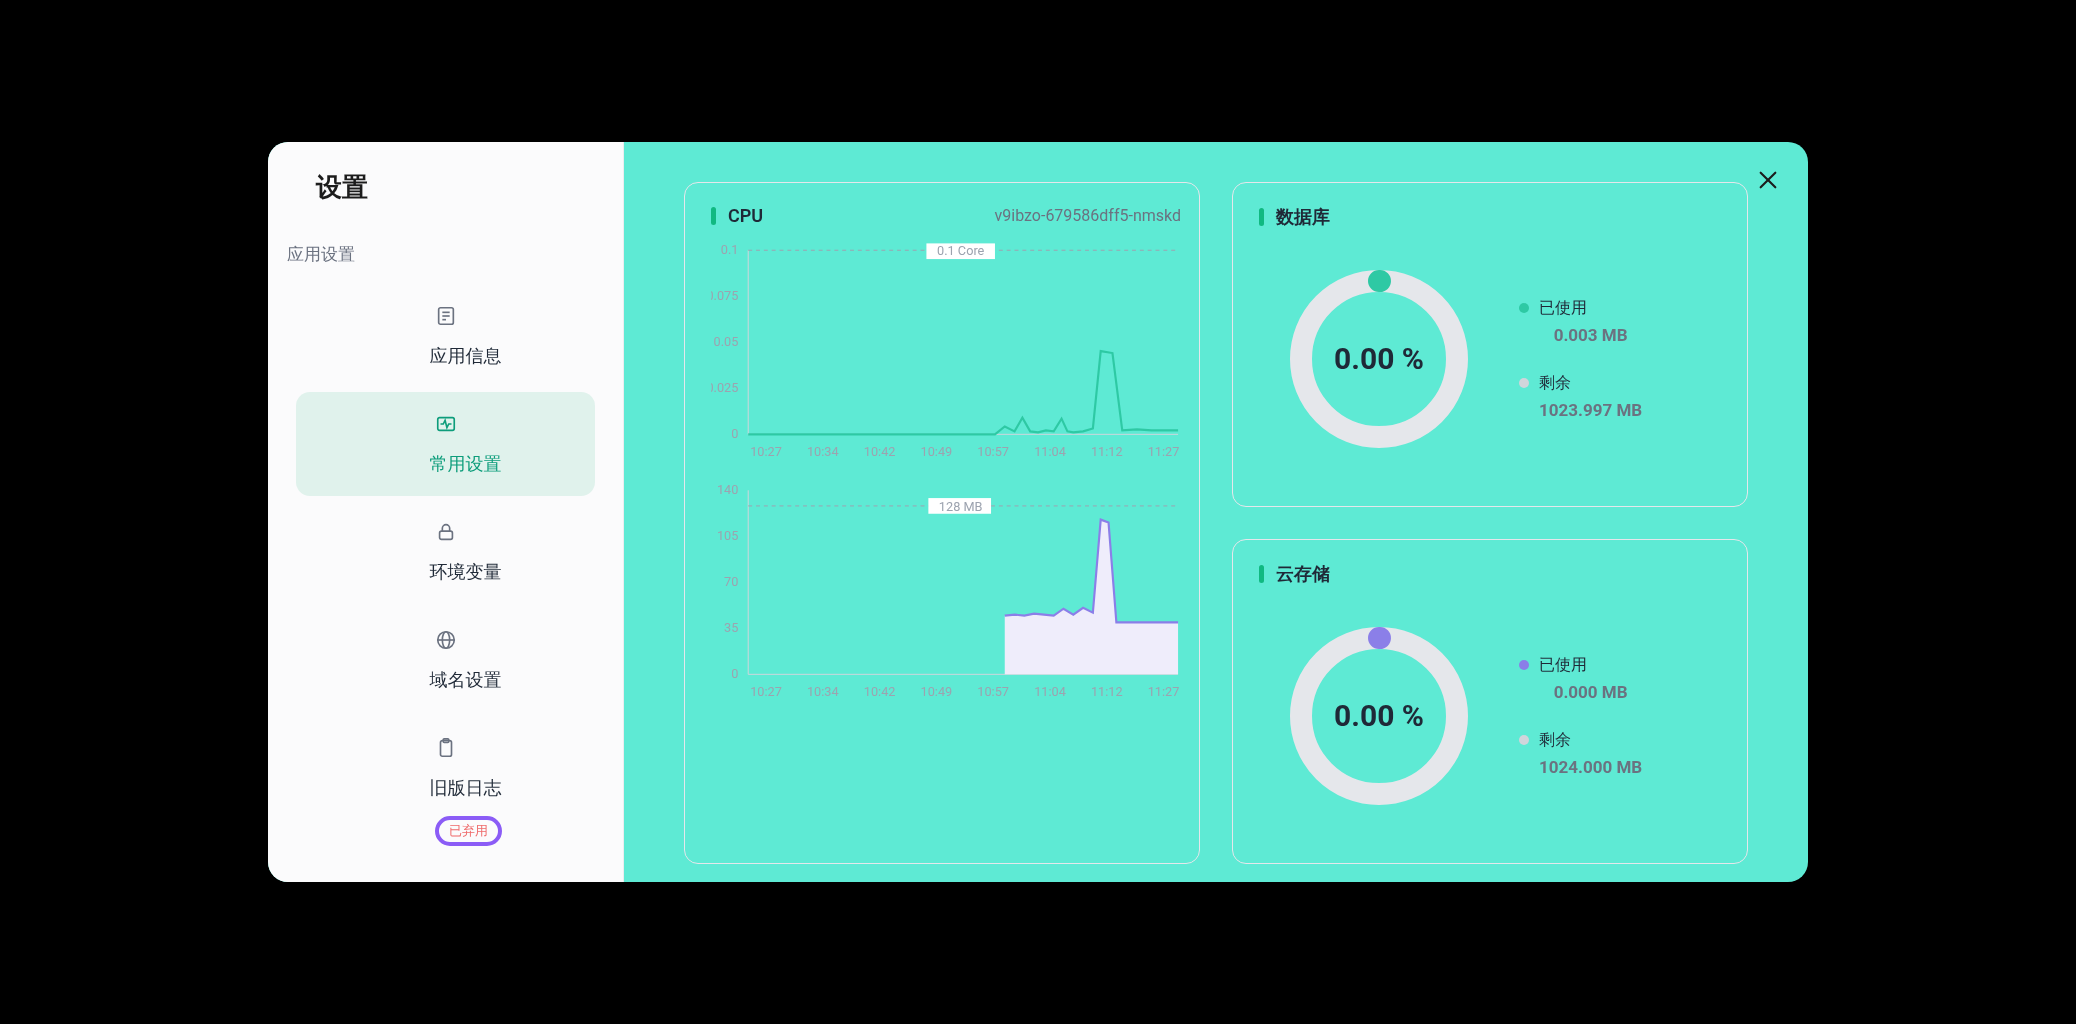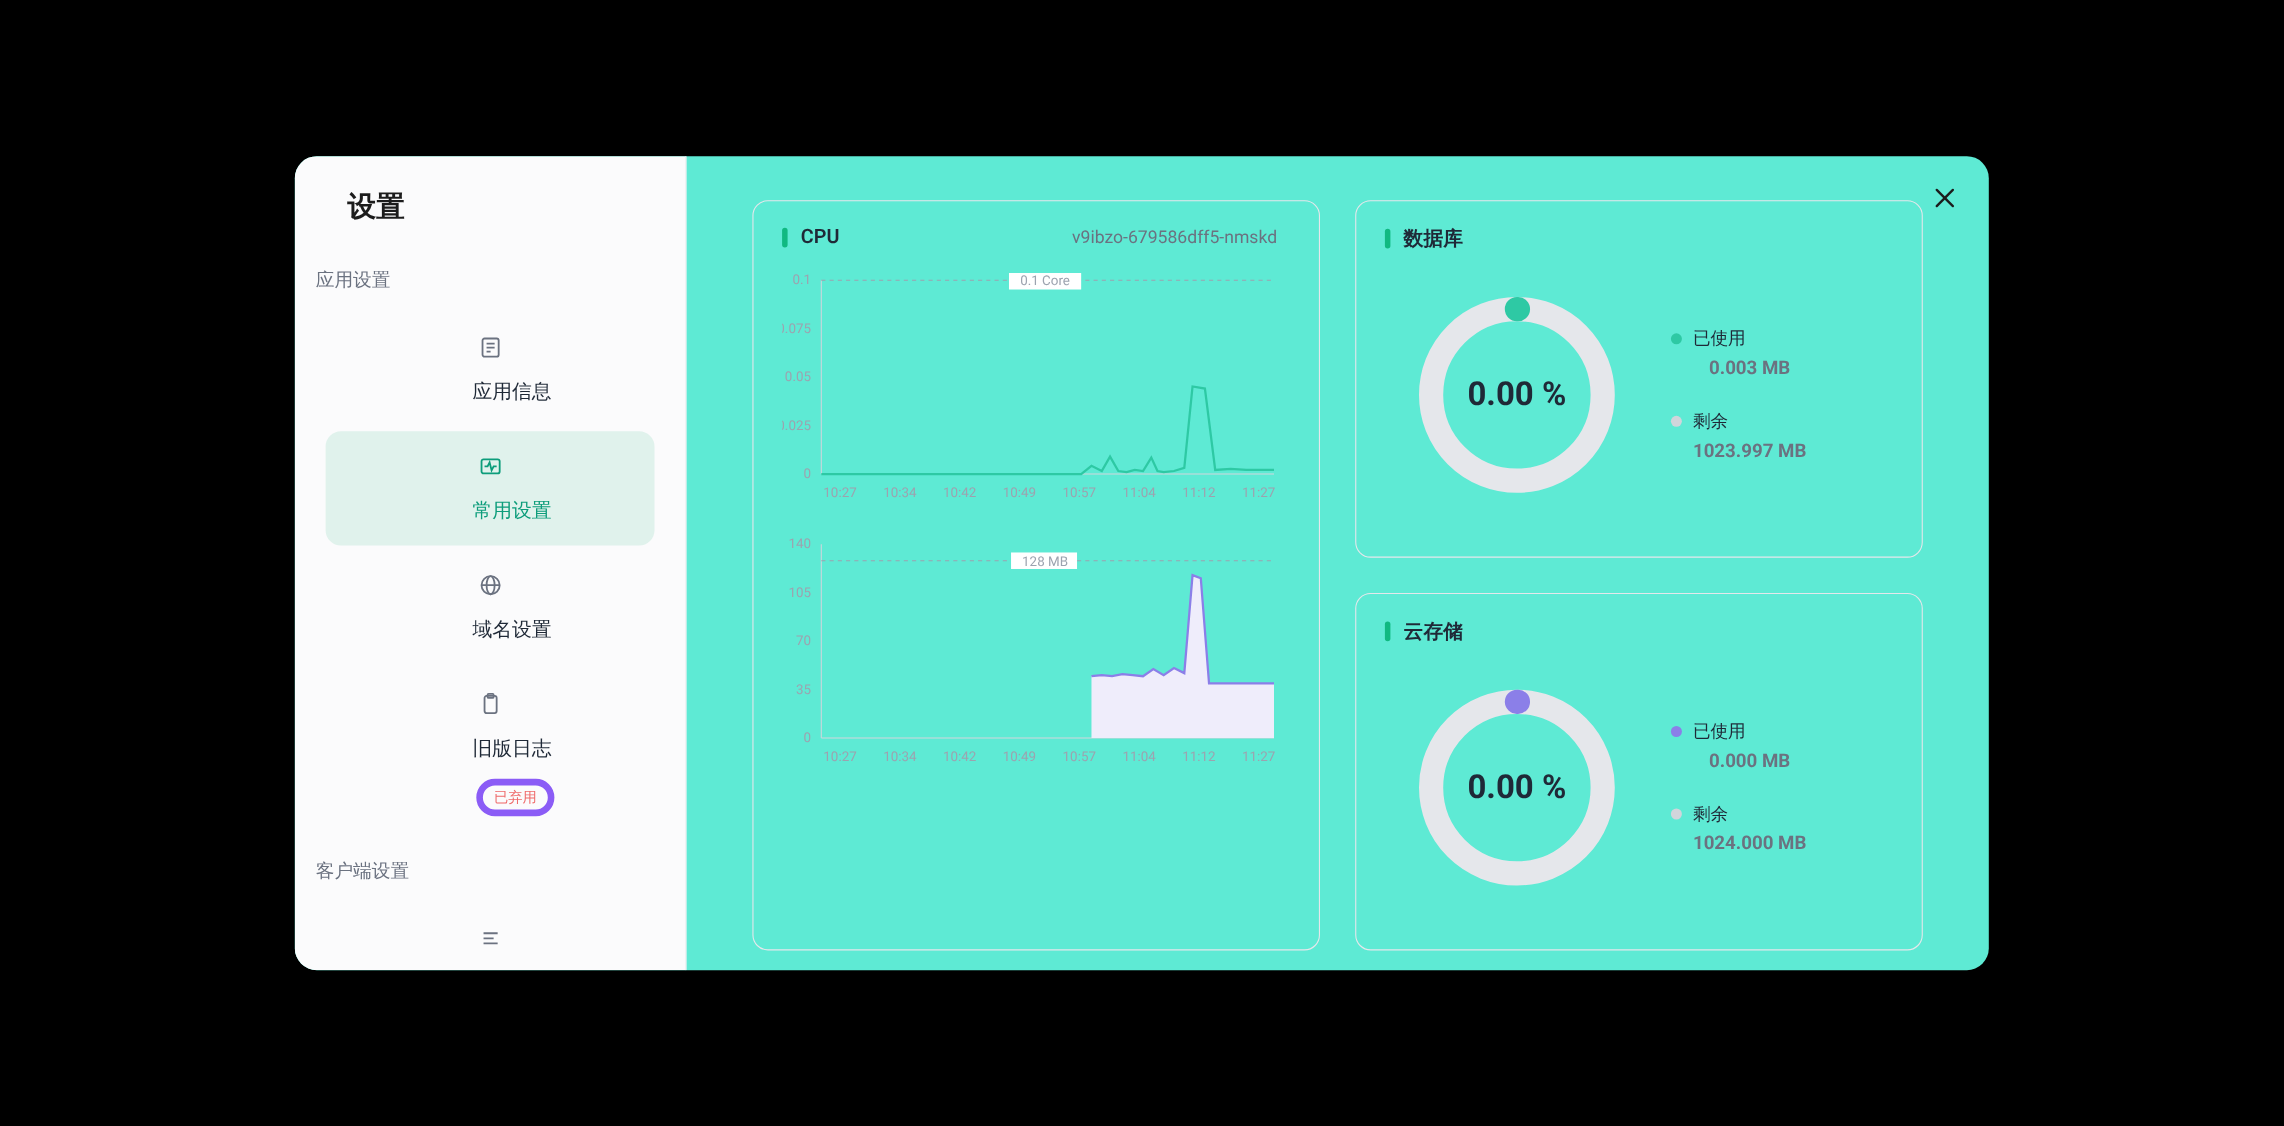--- a/index.html
+++ b/index.html
@@ -72,40 +72,40 @@
     height: 24px;
     display: flex;
     align-items: center;
     justify-content: center;
     margin-left: -40px;
   }
   .icon-wrap svg { stroke: #6B7280; }
   .badge {
     font-size: 13px;
     color: #EF6B6B;
-    border: 6px solid #8b5cf6;
+    border: 4px solid #8b5cf6;
     border-radius: 999px;
     padding: 2px 10px;
     margin-left: 6px;
   }
   .main {
     flex: 1;
     padding: 40px 60px 18px 60px;
     overflow: hidden;
   }
   .grid {
     display: grid;
     grid-template-columns: 1fr 1fr;
     gap: 32px;
     height: 100%;
   }
   .card {
     border: 1px solid #E5E7EB;
     border-radius: 14px;
-    padding: 22px 38px 18px 26px;
+    padding: 22px 18px 18px 26px;
     display: flex;
     flex-direction: column;
   }
   .card-left {
     grid-row: 1 / span 2;
   }
   .card-header {
     display: flex;
     align-items: center;
     justify-content: space-between;
@@ -200,20 +200,29 @@
     <div class="nav-item active">
       <span class="icon-wrap">
         <svg viewBox="0 0 24 24" width="22" height="22" fill="none" stroke-width="1.8">
             <rect x="3" y="5" width="18" height="14" rx="2"></rect>
             <polyline points="6,12 9,12 11,8 13,16 15,12 18,12"></polyline>
           </svg>
       </span>
       <span>常用设置</span>
     </div>
 
+    <div class="nav-item">
+      <span class="icon-wrap">
+        <svg viewBox="0 0 24 24" width="22" height="22" fill="none" stroke-width="1.8">
+            <rect x="5" y="11" width="14" height="9" rx="2"></rect>
+            <path d="M8 11V8a4 4 0 0 1 8 0v3"></path>
+          </svg>
+      </span>
+      <span>环境变量</span>
+    </div>
 
     <div class="nav-item">
       <span class="icon-wrap">
         <svg viewBox="0 0 24 24" width="22" height="22" fill="none" stroke-width="1.8">
             <circle cx="12" cy="12" r="9"></circle>
             <ellipse cx="12" cy="12" rx="4" ry="9"></ellipse>
             <line x1="3" y1="12" x2="21" y2="12"></line>
           </svg>
       </span>
       <span>域名设置</span>

